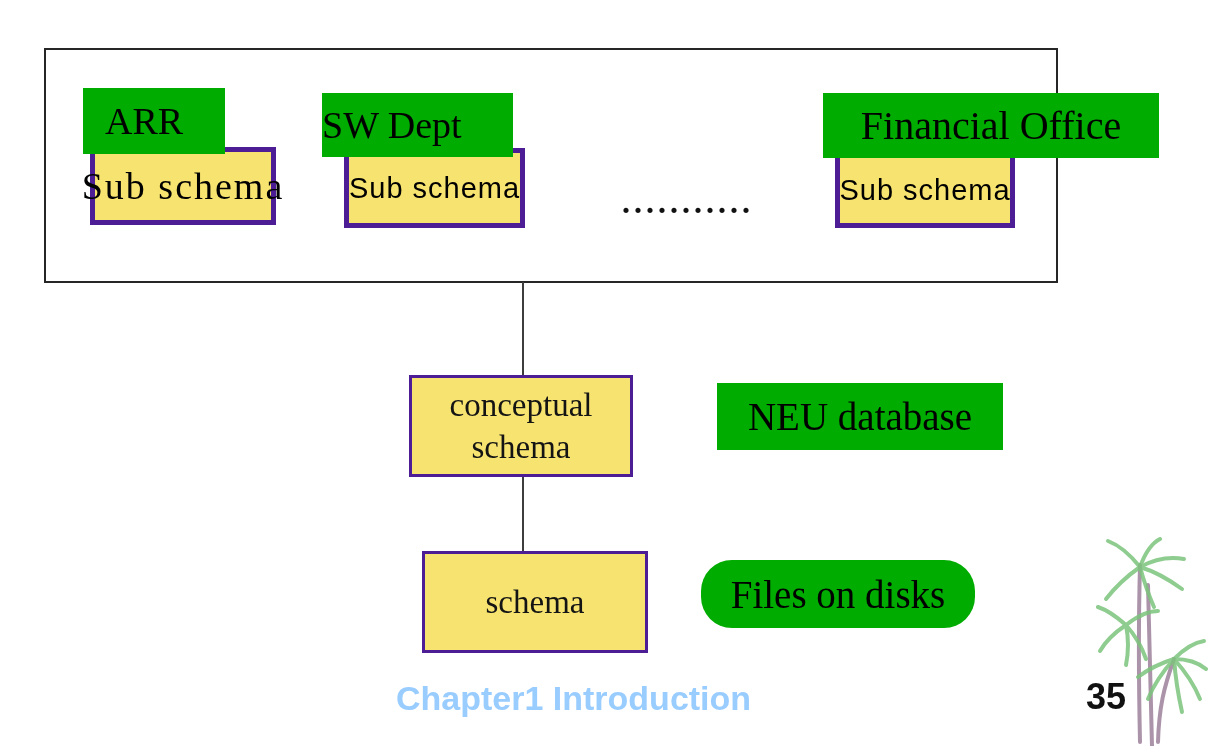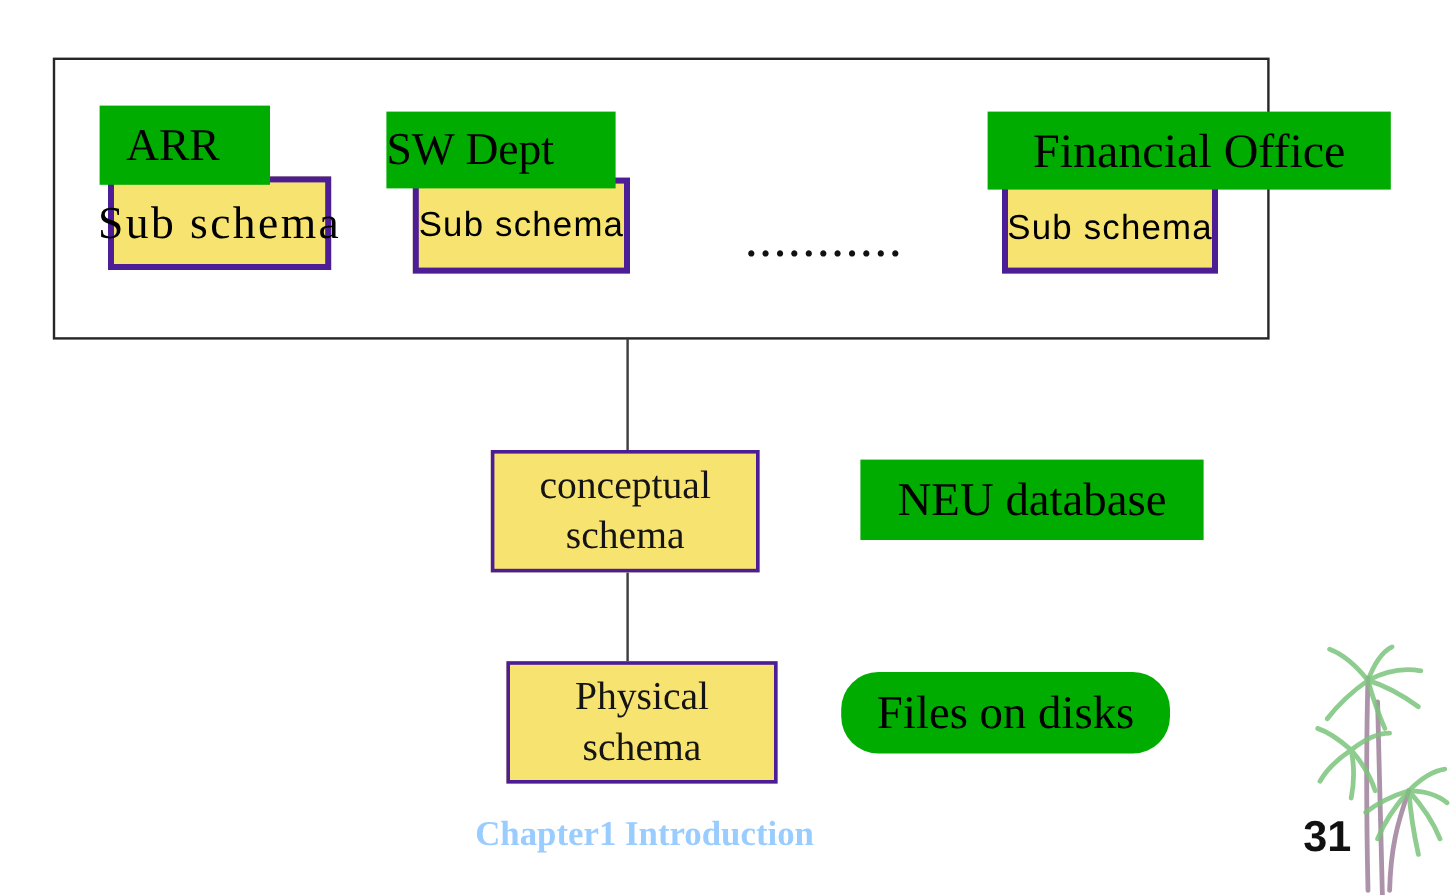--- a/index.html
+++ b/index.html
@@ -30,22 +30,22 @@
     font-size:32px;letter-spacing:4px;z-index:2;
   }
   .two-line{
     text-align:center;font-size:33px;line-height:42px;color:#141414;
   }
   .tag-label{
     display:flex;align-items:center;justify-content:center;
     font-size:39px;
   }
   .footer-text{
-    font-family:Liberation Serif, serif;font-weight:bold;
-    font-size:29px;color:#99CCFF;z-index:2;
+    font-family:Liberation Sans, sans-serif;font-weight:bold;
+    font-size:34px;color:#99CCFF;z-index:2;
   }
   .page-num{
     font-family:cursive,sans-serif;font-weight:bold;
     font-size:36px;color:#111;z-index:5;
   }
   .bamboo{z-index:1;}
 </style>
 </head>
 <body>
 
@@ -78,30 +78,29 @@
       <div>schema</div>
     </div>
   </div>
 
   <div class="abs gbox tag-label" style="left:688px;top:383px;width:286px;height:67px;margin-left:29px;">NEU database</div>
 
   <div class="abs vline" style="left:522px;top:477px;height:74px;"></div>
 
   <div class="abs ybox ybox-thick" style="left:422px;top:551px;width:226px;height:102px;">
     <div class="serif-text two-line">
-      <div>Physical</div>
       <div>schema</div>
     </div>
   </div>
 
   <div class="abs gbox tag-label" style="left:701px;top:560px;width:274px;height:68px;border-radius:31px;">Files on disks</div>
 
   <div class="abs footer-text" style="left:396px;top:679px;">Chapter1 Introduction</div>
 
-  <div class="abs page-num" style="left:1086px;top:676px;">31</div>
+  <div class="abs page-num" style="left:1086px;top:676px;">35</div>
 
   <div class="abs bamboo" style="left:1096px;top:537px;width:112px;height:209px;">
     <svg width="112" height="209" viewBox="0 0 112 209" xmlns="http://www.w3.org/2000/svg">
       <g stroke="#a388a0" stroke-width="4" fill="none" stroke-linecap="round" opacity="0.9">
         <path d="M44,205 C43,160 42,100 44,28"></path>
         <path d="M56,209 C55,170 54,120 52,48"></path>
         <path d="M62,205 C63,170 68,150 78,122"></path>
       </g>
       <g stroke="#7cc47c" stroke-width="4" fill="none" stroke-linecap="round" opacity="0.85">
         <path d="M44,30 Q28,10 12,4"></path>

